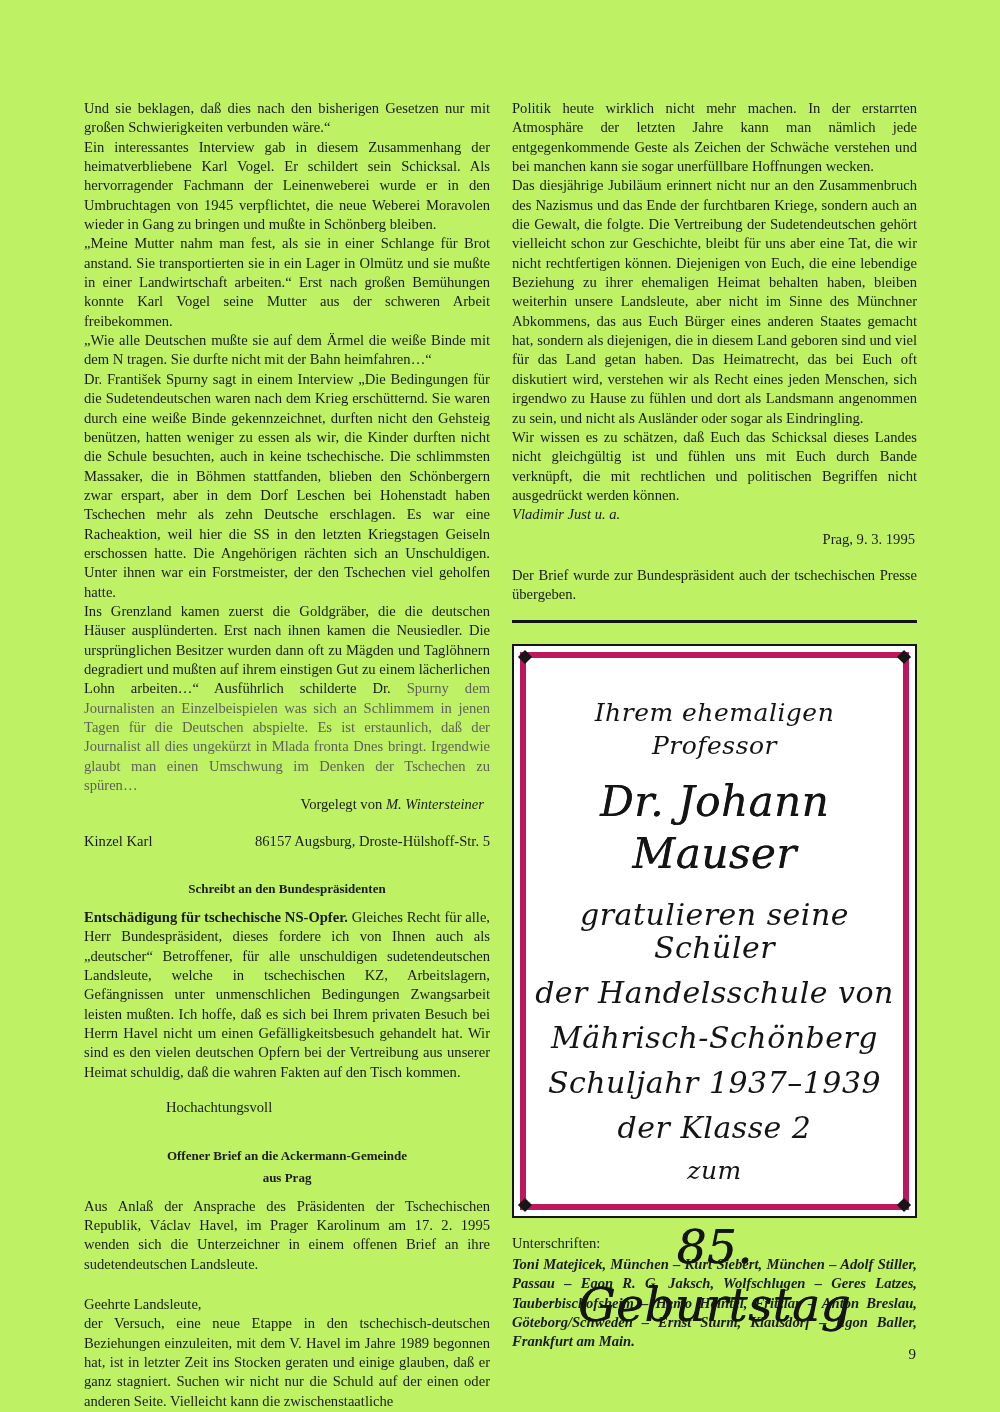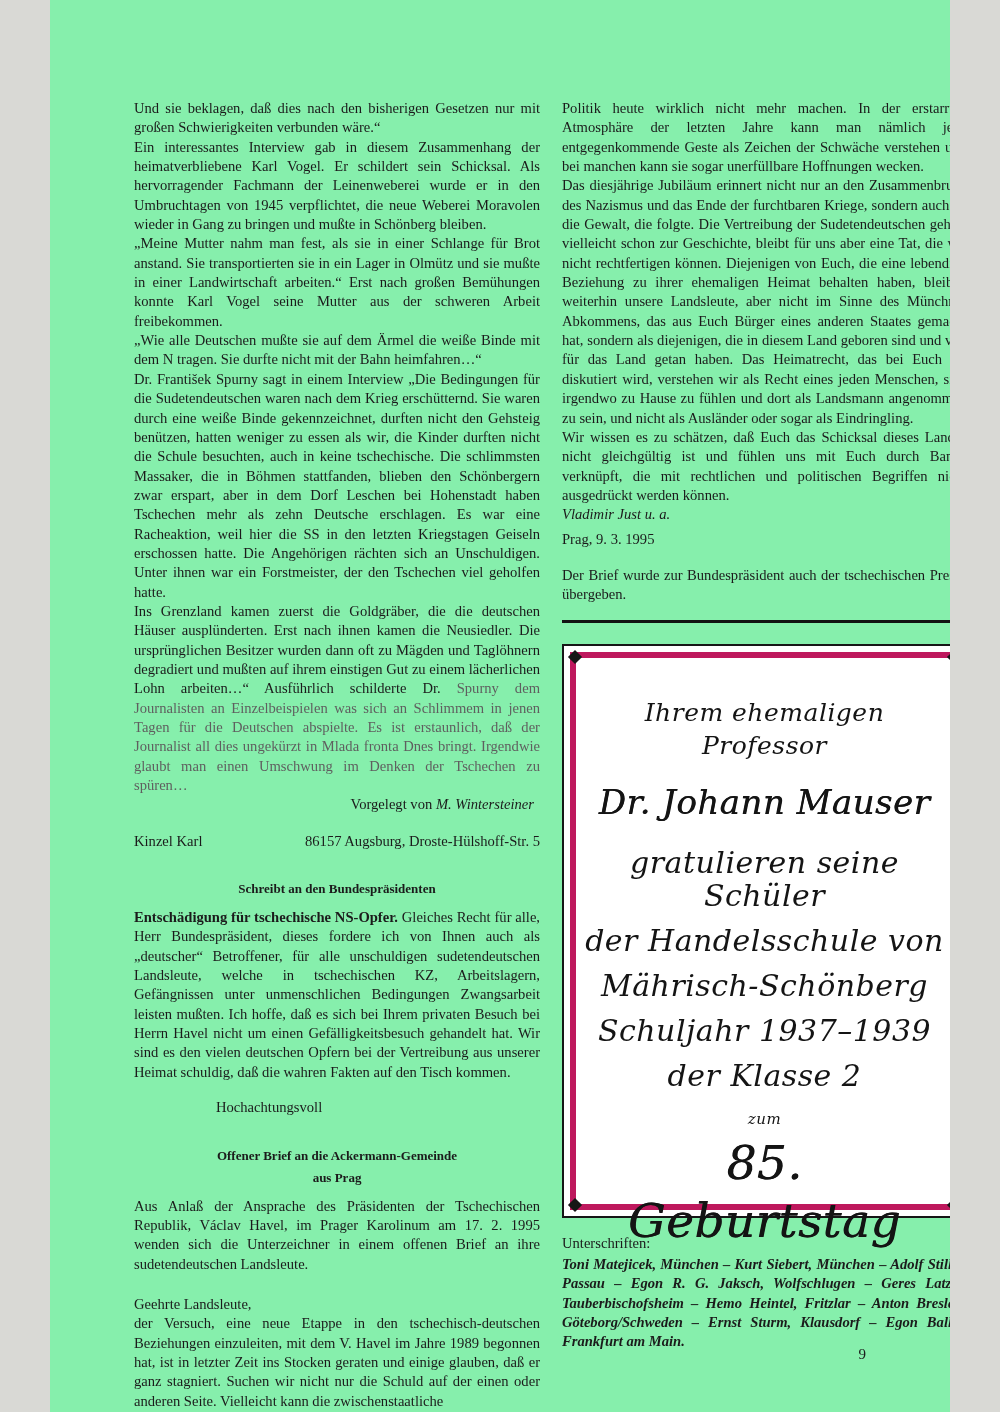--- a/index.html
+++ b/index.html
@@ -1,21 +1,21 @@
 <!DOCTYPE html>
 <html><head>
 <meta charset="utf-8">
 <style>
   * { box-sizing: border-box; }
   html, body { margin: 0; padding: 0; background: #d9d9d5; }
   .page {
     position: relative;
-    width: 900px; height: 1412px;
+    width: 1000px; height: 1412px;
     margin: 0 auto;
-    background: #86efac;
+    background: #bef264;
     font-family: "Liberation Serif", "DejaVu Serif", serif;
     color: #1b1b1b;
     overflow: hidden;
   }
   .col {
     position: absolute; top: 99px; width: 406px;
     font-size: 14.6px; line-height: 19.35px;
     text-align: justify;
   }
   .col-left  { left: 84px; }
@@ -26,21 +26,21 @@
   .byline .name { font-style: italic; text-align: center; }
   .addr-row { display: flex; justify-content: space-between; margin-top: 17px; }
   .h-center {
     font-size: 13px; font-weight: bold; text-align: center;
     margin: 27px 0 8px; line-height: 22px;
   }
   .lead-bold { font-weight: bold; }
   .closing { padding-left: 82px; margin: 16px 0 15px; }
   .salutation-gap { margin-top: 21px; }
   .sig-italic { font-style: italic; }
-  .dateline { text-align: left; margin-top: 5px; padding-right: 2px; }
+  .dateline { text-align: right; margin-top: 5px; padding-right: 2px; }
   .note { margin-top: 17px; }
   .rule { height: 3px; background: #131313; margin-top: 15px; }
   .frame-outer {
     margin-top: 21px;
     border: 2px solid #161616;
     padding: 6px;
     height: 574px;
     background: #ffffff;
     position: relative;
   }
@@ -59,23 +59,23 @@
   .corner.tr { top: -6px; right: -6px; }
   .corner.bl { bottom: -6px; left: -6px; }
   .corner.br { bottom: -6px; right: -6px; }
   .script {
     font-family: "DejaVu Serif", serif;
     font-style: italic;
     letter-spacing: 0.5px;
     color: #141414;
   }
   .s-md   { font-size: 25px; line-height: 33px; margin-bottom: 12px; }
-  .s-name { font-size: 34px; line-height: 52px; margin: 14px 0 18px; text-shadow: 0.4px 0 0 #141414; }
+  .s-name { font-size: 42px; line-height: 52px; margin: 14px 0 18px; text-shadow: 0.4px 0 0 #141414; }
   .s-line { font-size: 30px; line-height: 33px; margin-bottom: 12px; }
-  .s-zum  { font-size: 15px; line-height: 30px; margin: 6px 0 0; }
+  .s-zum  { font-size: 25px; line-height: 30px; margin: 6px 0 32px; }
   .s-big  { font-size: 47px; line-height: 58px; text-shadow: 0.5px 0 0 #141414; }
   .sig-label { margin-top: 16px; }
   .sig-text { font-style: italic; font-weight: bold; margin-top: 2px; }
   .page-number {
     position: absolute; right: 84px; top: 1346px;
     font-size: 15px;
   }
 </style>
 </head>
 <body>

